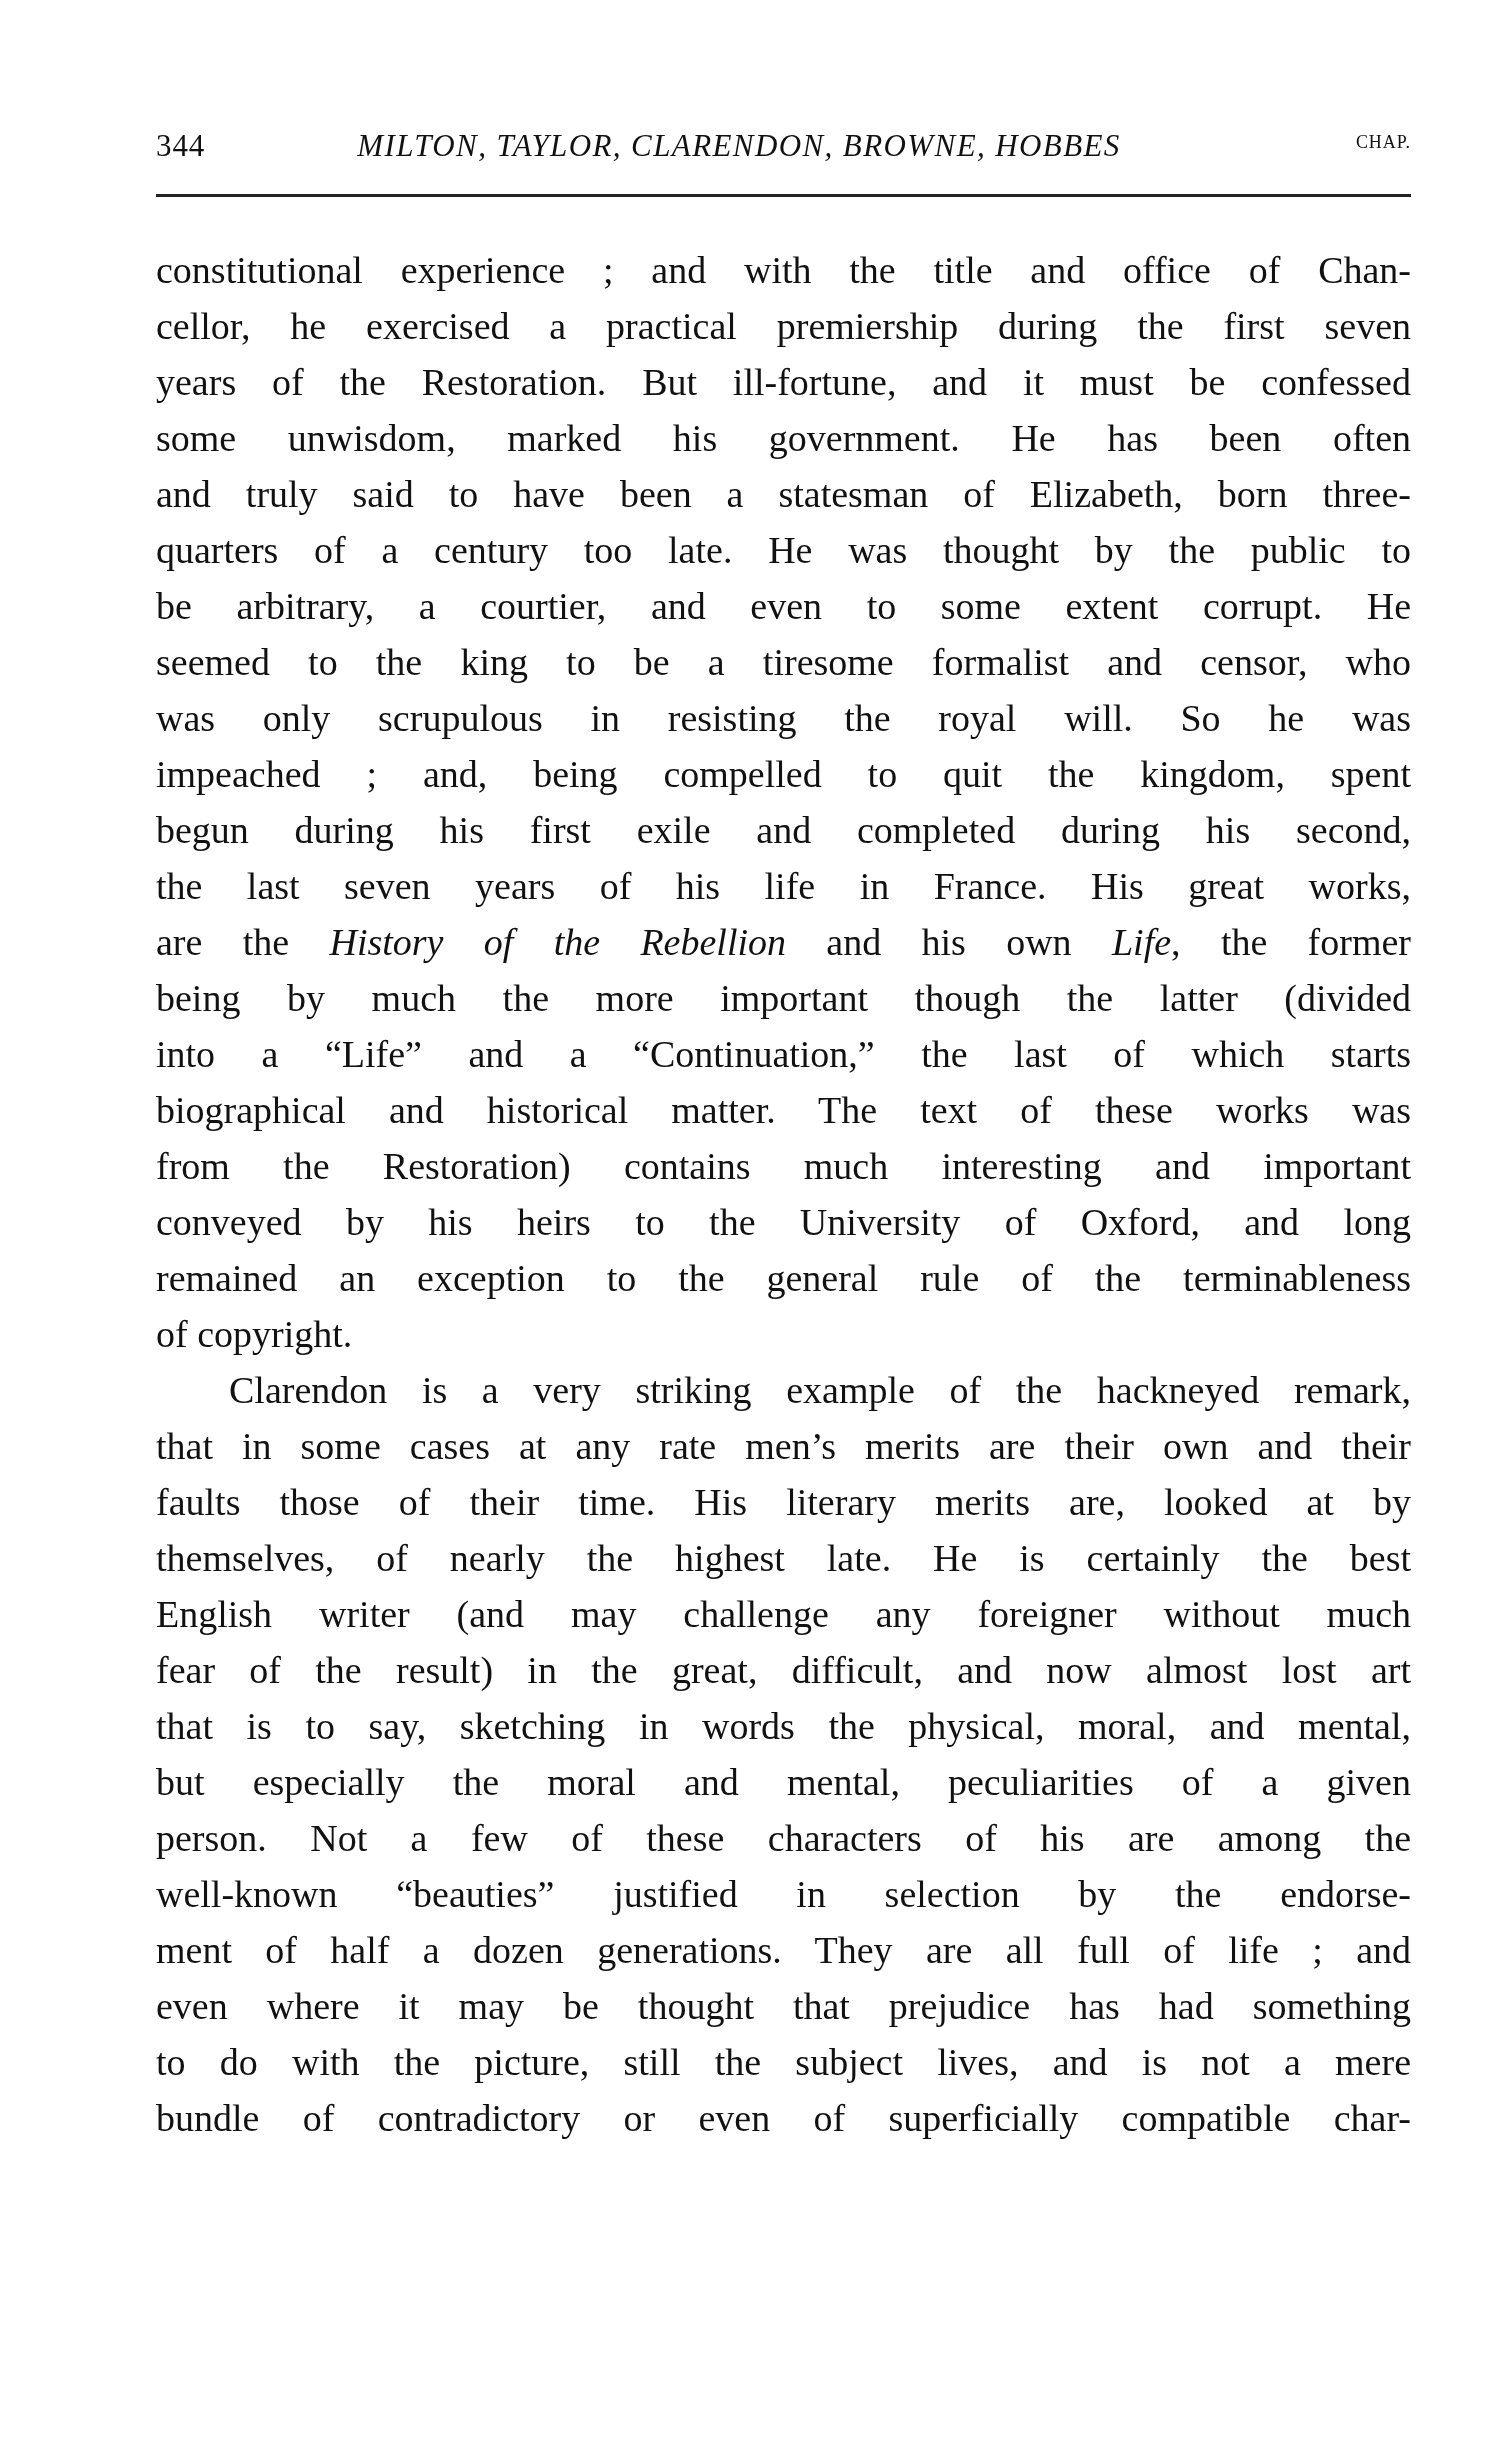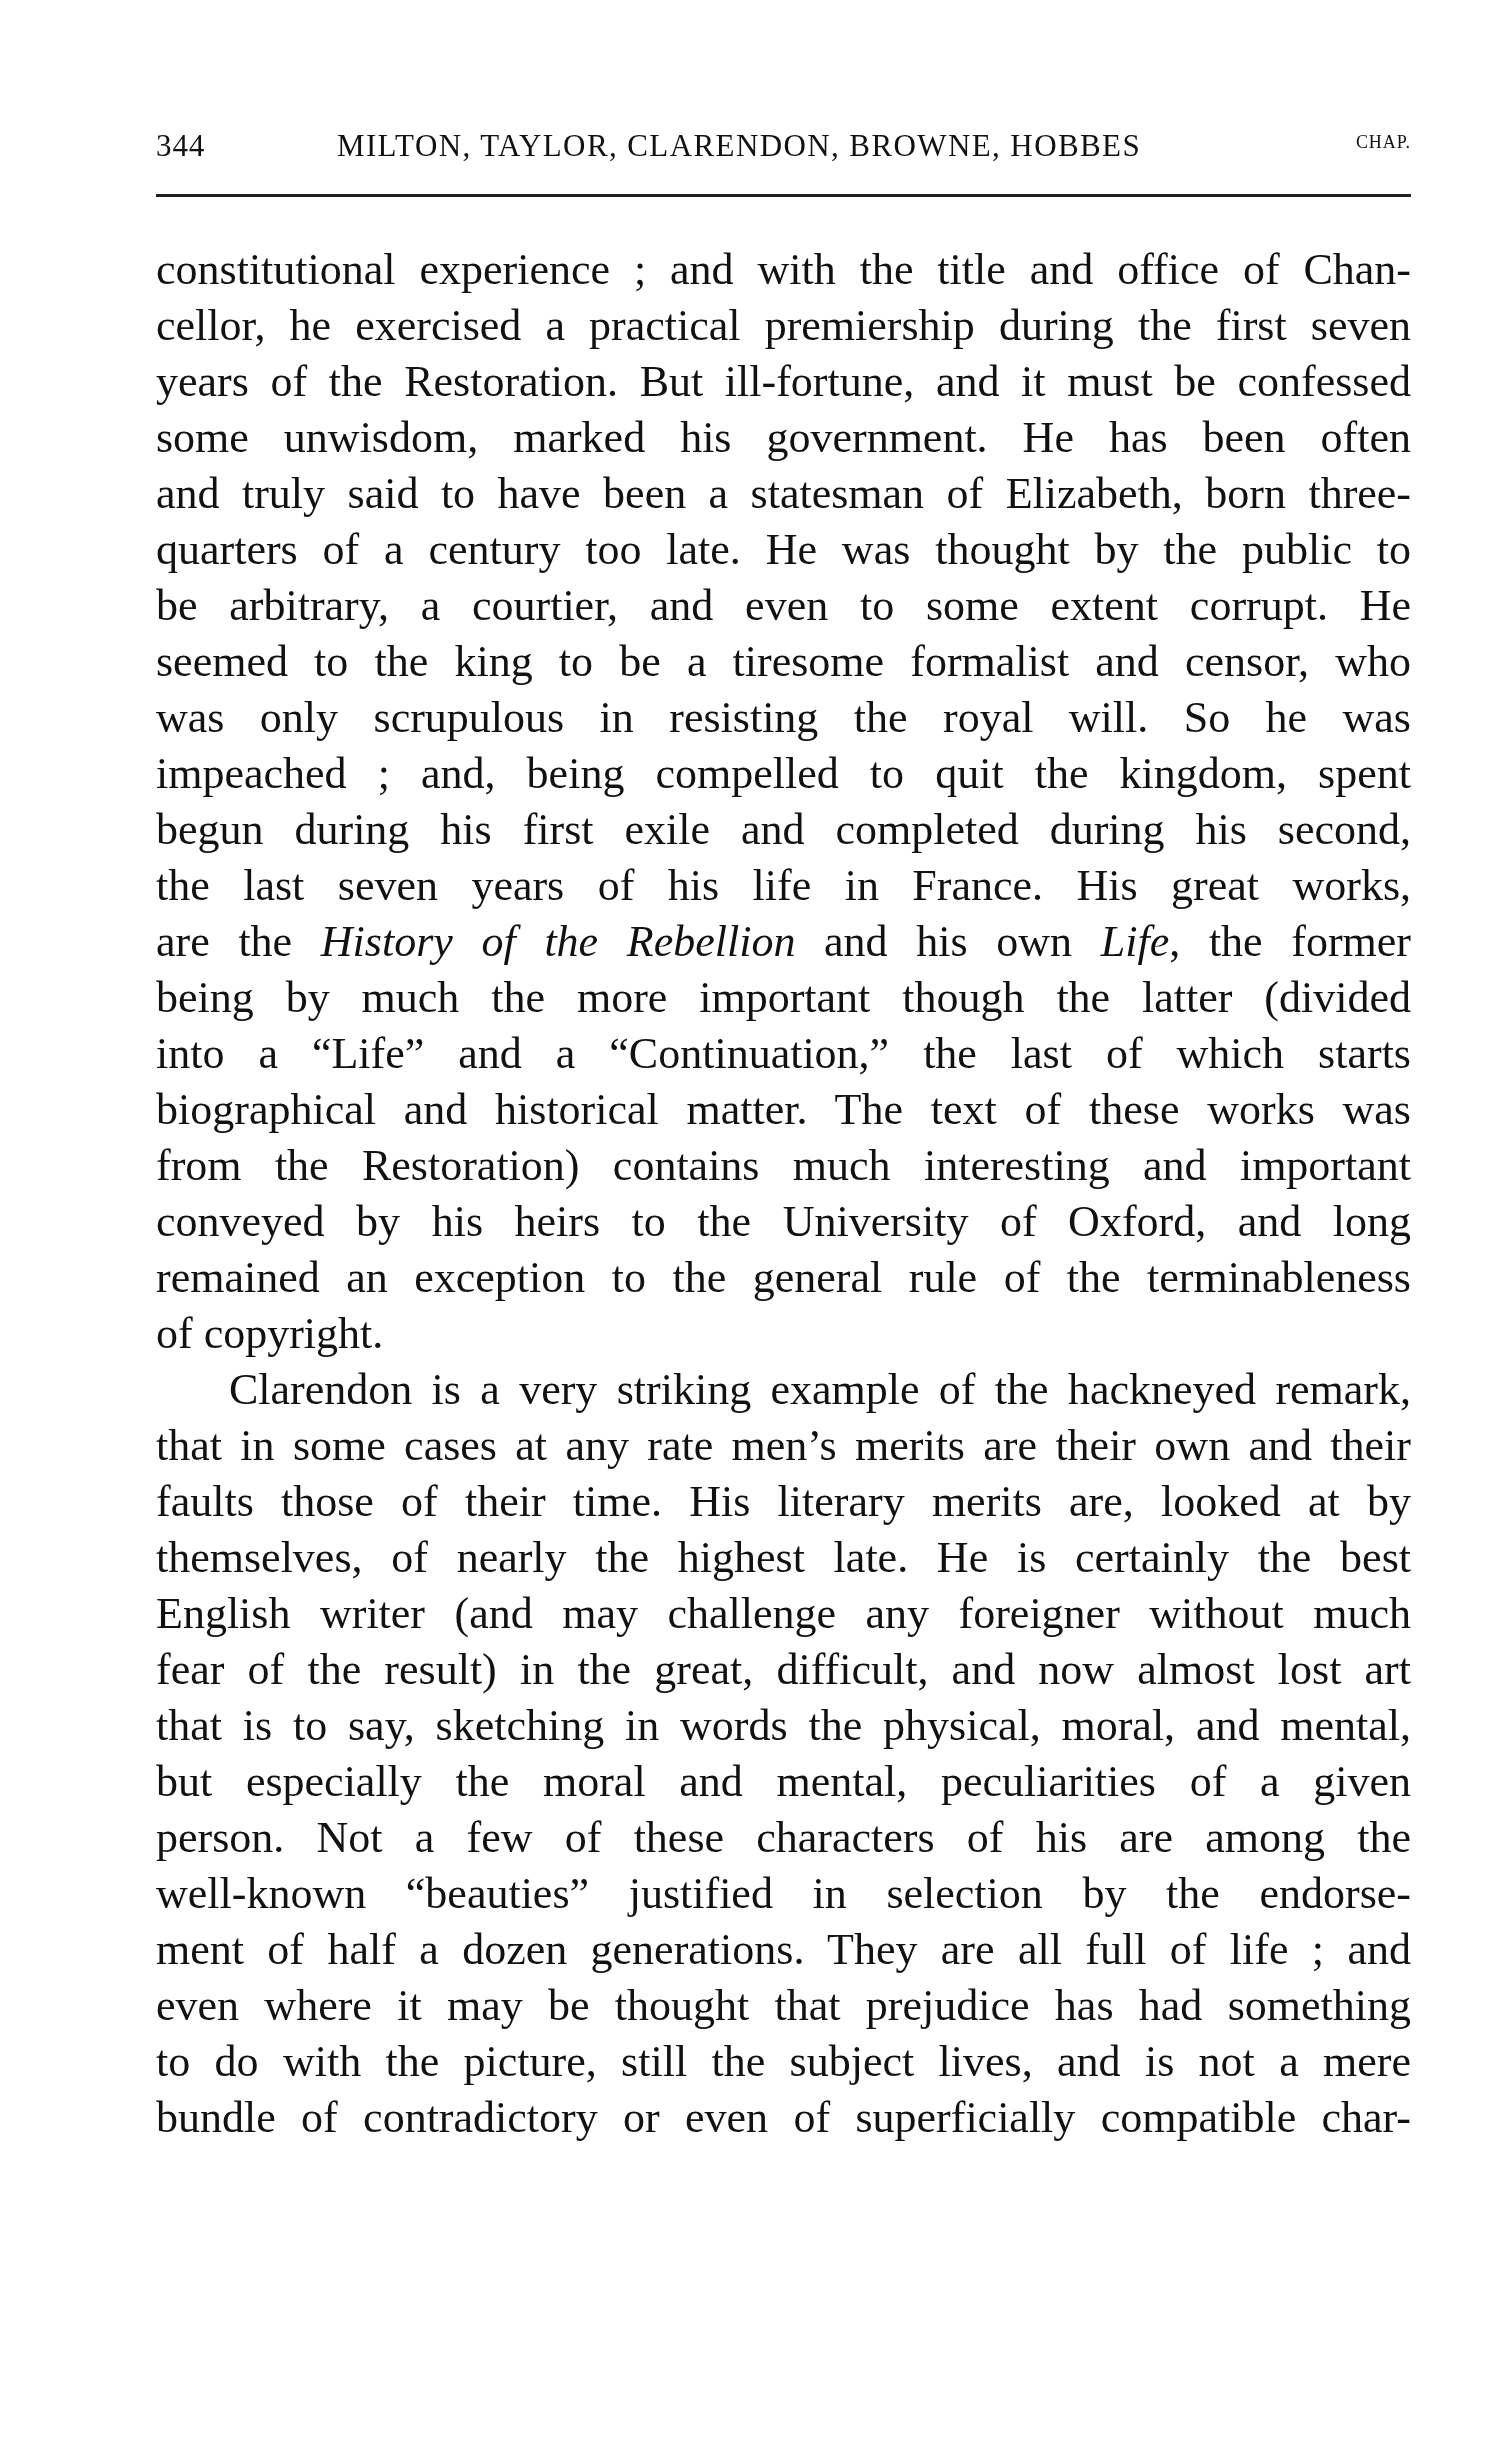--- a/index.html
+++ b/index.html
@@ -1,23 +1,23 @@
 <!DOCTYPE html>
 <html style="font-size:14.6px"><head>
 <meta charset="utf-8">
 <style>
   html, body { margin: 0; padding: 0; background: #ffffff; }
   body { width: 1512px; height: 2462px; position: relative; overflow: hidden; }
   .page { position: absolute; left: 156px; top: 0; width: 1255px; color: #111; font-family: "Liberation Serif", "DejaVu Serif", serif; }
   .running-head { position: absolute; top: 128px; left: 0; width: 1255px; height: 46px; font-size: 31px; letter-spacing: 0.9px; white-space: nowrap; }
   .running-head .folio { position: absolute; left: 0; top: 0; }
-  .running-head .title { position: absolute; left: 57px; top: 0; width: 1052px; text-align: center; font-variant: small-caps; letter-spacing: 1.4px; }
+  .running-head .title { position: absolute; left: 57px; top: 0; width: 1052px; text-align: center; font-variant: small-caps; letter-spacing: 1.4px; font-style: italic; }
   .running-head .chap { position: absolute; right: 0; top: 3.7px; font-size: 18px; letter-spacing: 0.9px; }
   .rule { position: absolute; top: 194px; left: 0; width: 1255px; height: 2.7px; background: #222; }
-  .body-text { position: absolute; top: 242px; left: 0; width: 1255px; font-size: 44px; line-height: 56px; }
+  .body-text { position: absolute; top: 242px; left: 0; width: 1255px; font-size: 38px; line-height: 56px; }
   .line { display: block; height: 56px; text-align: justify; text-align-last: justify; white-space: nowrap; overflow: visible; }
   .line.last { text-align-last: left; }
   .line.indent { padding-left: 73px; }
   .line span { display: inline; }
   .line .it { font-style: italic; }
 </style>
 </head>
 <body>
 
 <div class="page">

